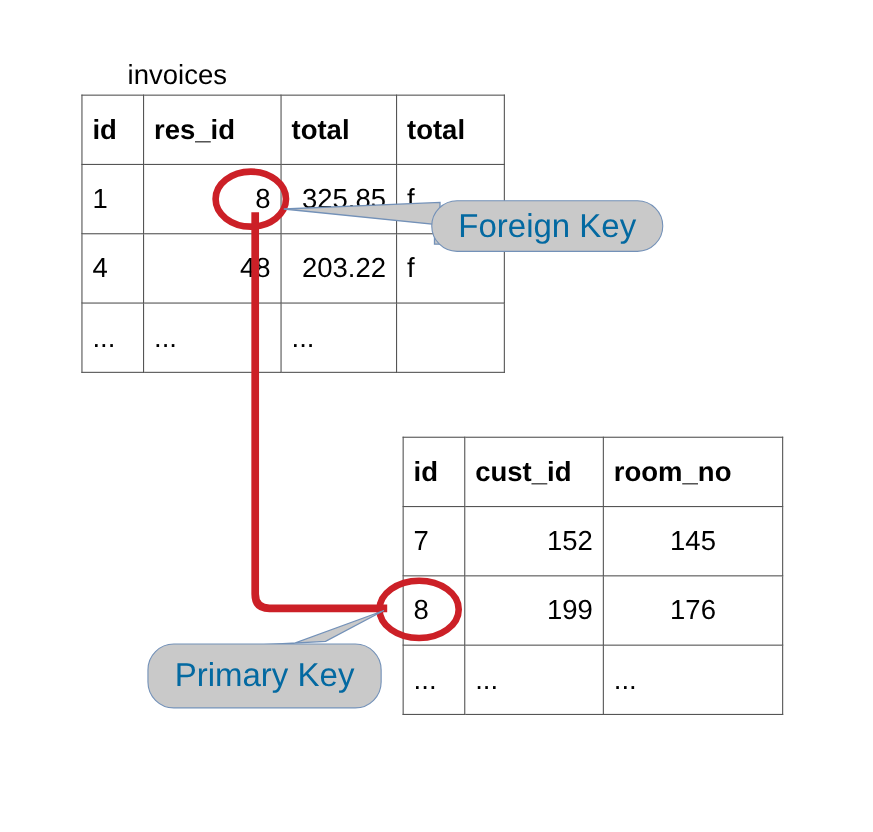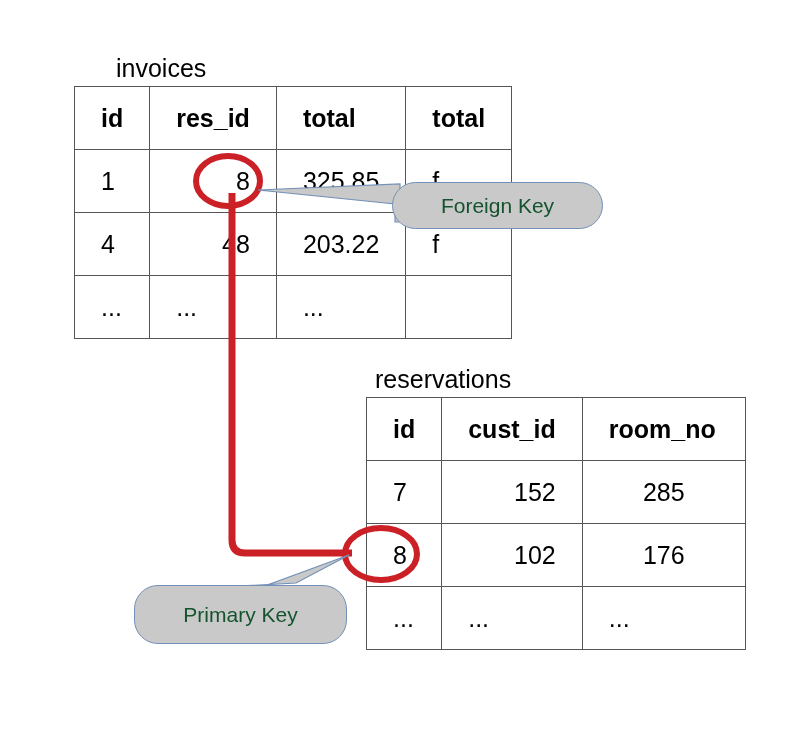--- a/index.html
+++ b/index.html
@@ -31,21 +31,21 @@
   .db-table {
     position: absolute;
     border-collapse: collapse;
     table-layout: fixed;
     background: #ffffff;
   }
   .db-table td {
     border: 1px solid #555555;
     font-size: 25px;
     color: #000000;
-    padding: 0 26px;
+    padding: 0 9px;
     height: 62px;
     vertical-align: middle;
     white-space: nowrap;
   }
   .db-table td.hdr { font-weight: bold; }
   .al-l { text-align: left; }
   .al-r { text-align: right; }
   .al-c { text-align: center; }
 
   #table-invoices      { left: 74px;  top: 86px; }
@@ -68,22 +68,22 @@
     position: absolute;
     background: #c9c9c9;
     border: 1px solid #7391b8;
     border-radius: 24px;
     display: flex;
     align-items: center;
     justify-content: center;
     box-sizing: border-box;
   }
   .callout-box span {
-    font-size: 21px;
-    color: #14532d;
+    font-size: 30px;
+    color: #0369a1;
     white-space: nowrap;
   }
   .callout-tail {
     position: absolute;
     overflow: visible;
   }
 
   #callout-fk-box { left: 392px; top: 182px; width: 211px; height: 47px; }
   #callout-pk-box { left: 134px; top: 585px; width: 213px; height: 59px; }
 </style>
@@ -122,42 +122,41 @@
       </tr>
       <tr>
         <td class="al-l">...</td>
         <td class="al-l">...</td>
         <td class="al-l">...</td>
         <td class="al-l"></td>
       </tr>
     </tbody>
   </table>
 
-  <div class="tbl-title" id="title-reservations">reservations</div>
 
   <table class="db-table" id="table-reservations">
     <colgroup>
       <col style="width:56px">
         <col style="width:126px">
         <col style="width:163px">
     </colgroup>
     <tbody>
       <tr>
         <td class="hdr al-l">id</td>
         <td class="hdr al-l">cust_id</td>
         <td class="hdr al-l">room_no</td>
       </tr>
       <tr>
         <td class="al-l">7</td>
         <td class="al-r">152</td>
-        <td class="al-c">285</td>
+        <td class="al-c">145</td>
       </tr>
       <tr>
         <td class="al-l">8</td>
-        <td class="al-r">102</td>
+        <td class="al-r">199</td>
         <td class="al-c">176</td>
       </tr>
       <tr>
         <td class="al-l">...</td>
         <td class="al-l">...</td>
         <td class="al-l">...</td>
       </tr>
     </tbody>
   </table>
 

